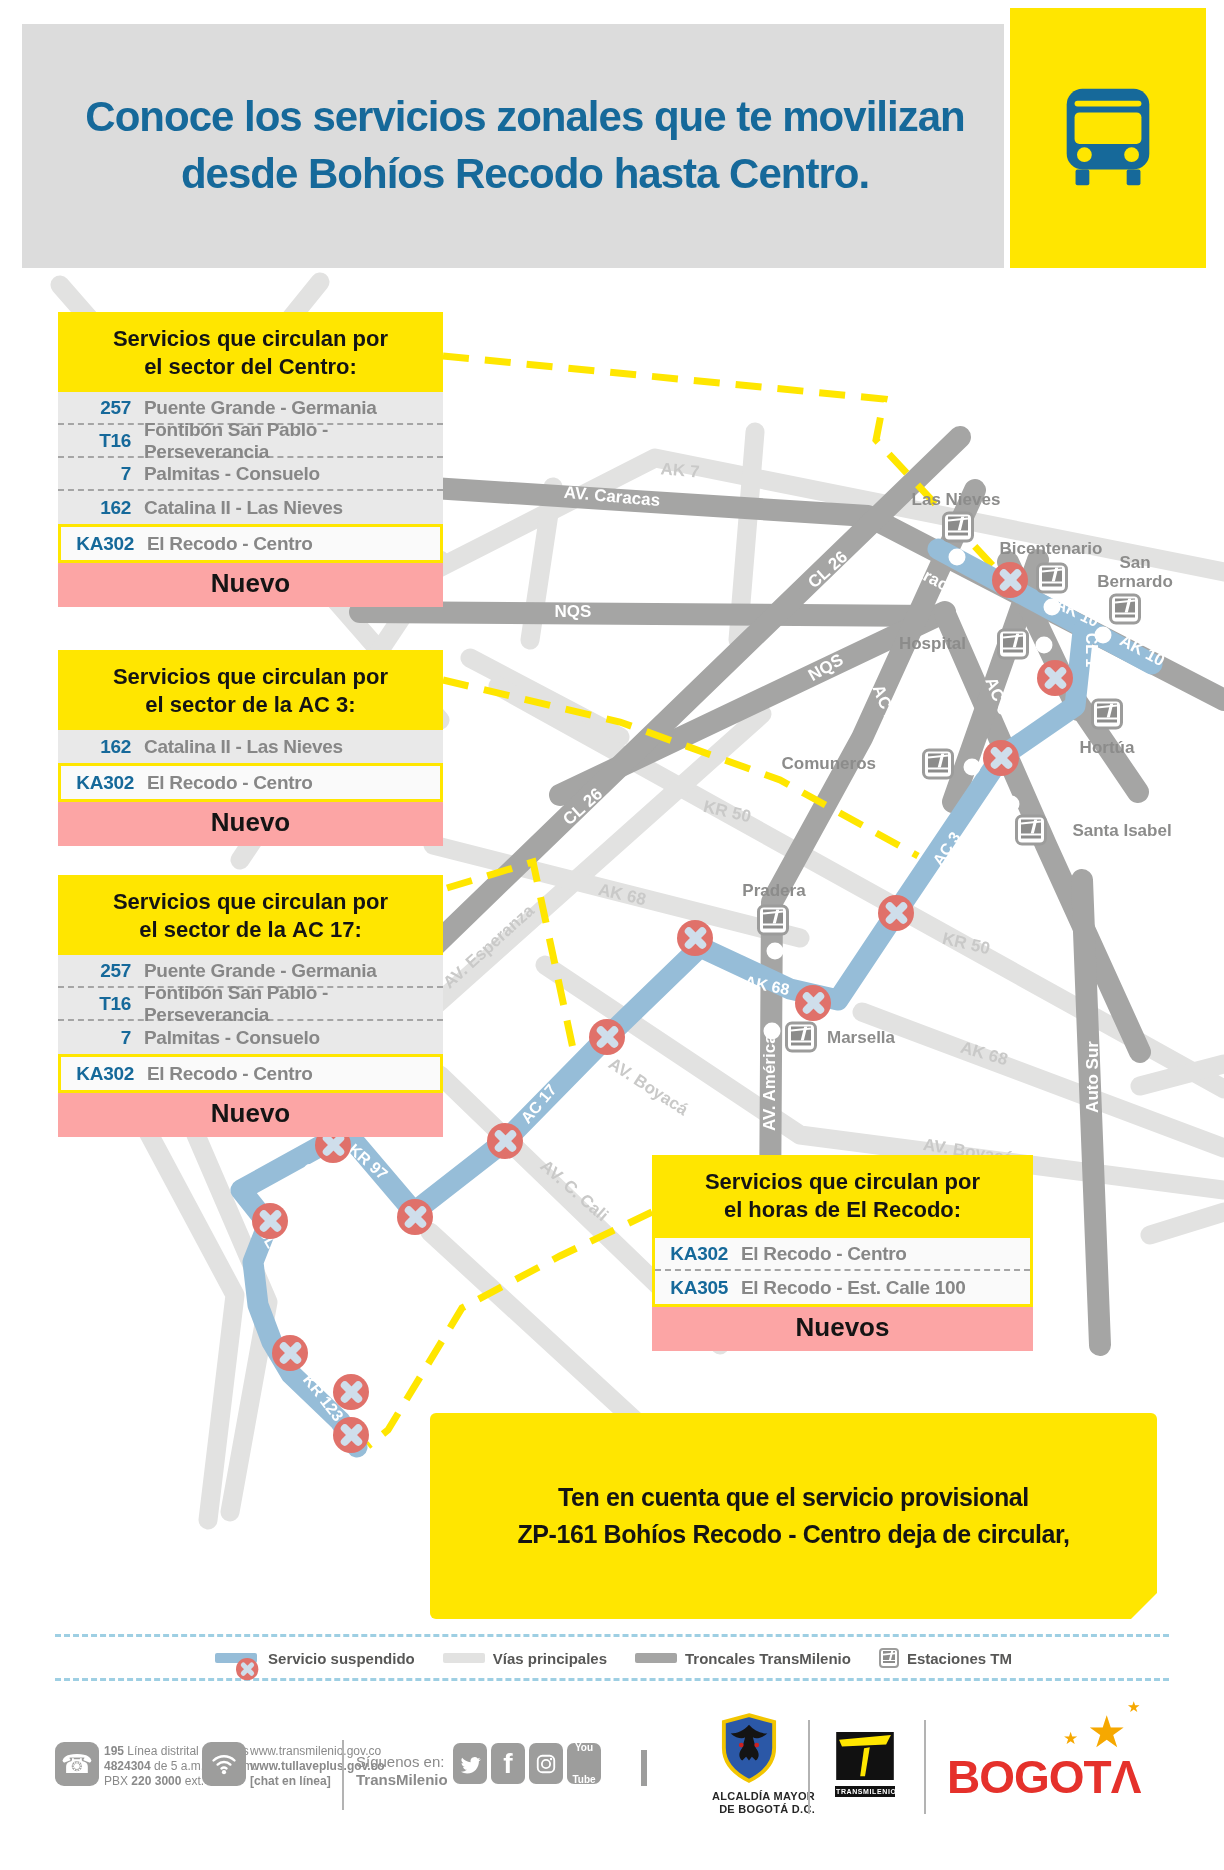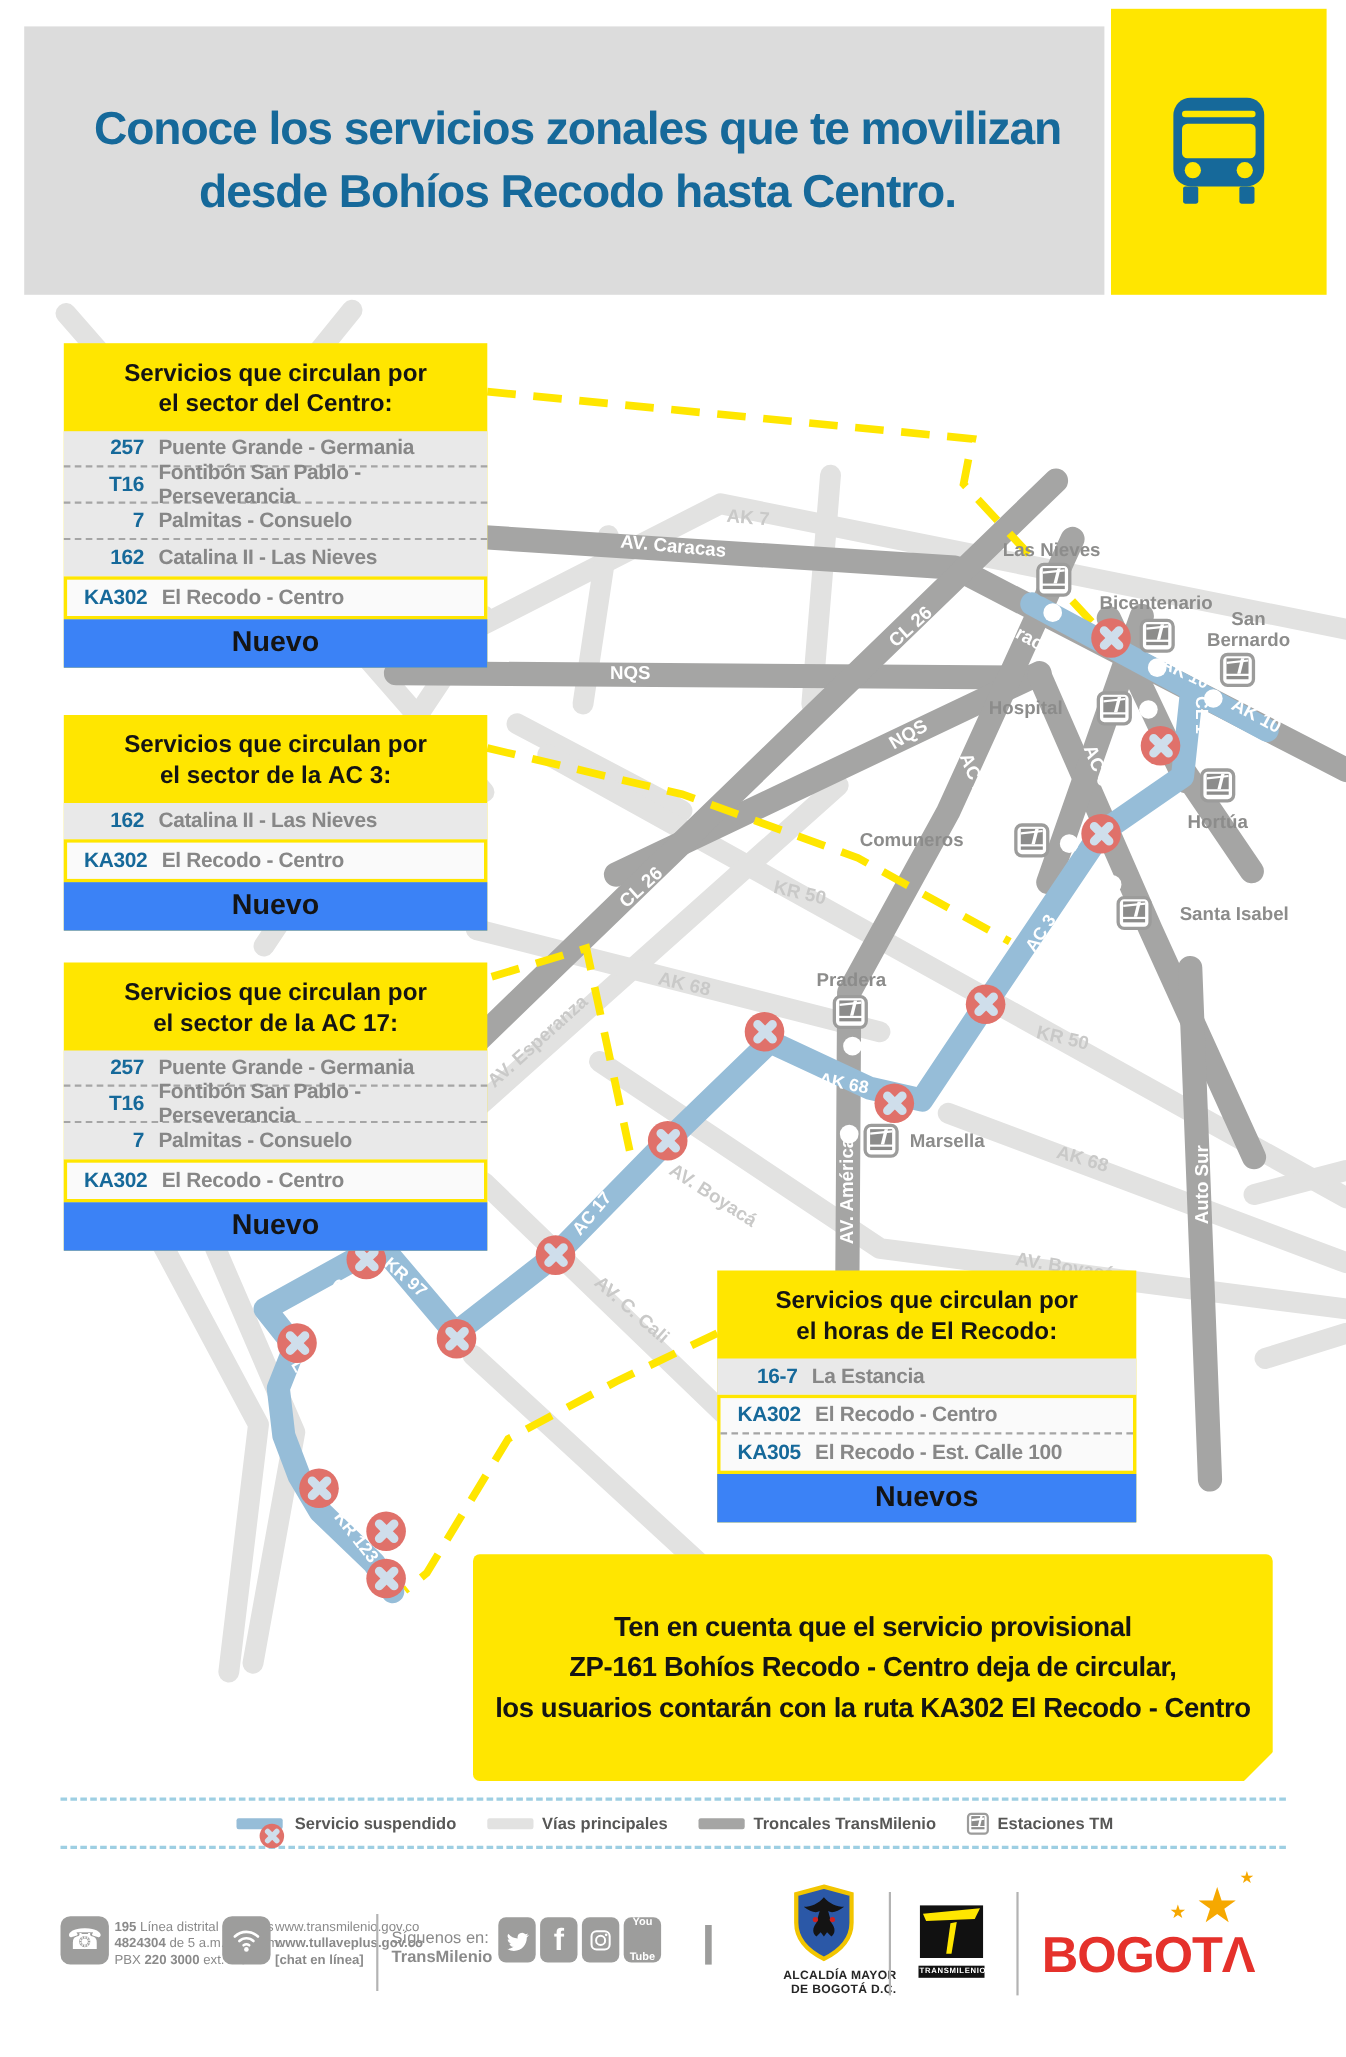--- a/index.html
+++ b/index.html
@@ -43,21 +43,21 @@
   .ybox{position:absolute;background:#ffe600;z-index:5;}
   .bh{padding:13px 6px 11px;text-align:center;font-size:22px;font-weight:600;color:#141414;line-height:1.28;}
   .bh b{font-weight:800;}
   .rows{background:#e9e9e9;}
   .row{display:flex;align-items:center;height:33px;font-size:19px;letter-spacing:-0.3px;}
   .row .code{width:86px;text-align:right;padding-right:13px;color:#16699a;font-weight:800;flex:none;box-sizing:border-box;}
   .row .nm{color:#878787;font-weight:600;}
   .row.sep{border-bottom:2px dashed #a5a5a5;box-sizing:border-box;}
   .hl{border:3px solid #ffe600;background:#fafafa;}
   .hl .row{background:transparent;}
-  .badge{background:#3b82f6;text-align:center;font-size:26px;font-weight:800;padding:5px 0 8px;color:#141414;}
+  .badge{background:#fca5a5;text-align:center;font-size:26px;font-weight:800;padding:5px 0 8px;color:#141414;}
 
   
   .note{position:absolute;left:430px;top:1413px;width:727px;height:206px;background:#ffe600;border-radius:6px;
         display:flex;flex-direction:column;align-items:center;justify-content:center;z-index:5;
         font-size:25px;font-weight:600;color:#141414;text-align:center;line-height:37px;letter-spacing:-0.4px;}
   .note b{font-weight:800;}
   .note:after{content:'';position:absolute;right:-2px;bottom:-2px;width:0;height:0;
         border-bottom:30px solid #fff;border-left:30px solid transparent;}
 
   
@@ -351,42 +351,37 @@
       </div>
     </div>
     <div class="badge">Nuevo</div>
   </div>
 
   <div class="ybox" style="left:652px;top:1155px;width:381px">
     <div class="bh">
       <span>Servicios que circulan por</span><br><span>el horas de </span><b>El Recodo</b><b>:</b>
     </div>
     <div class="rows">
-      <div class="row">
-          <span class="code">16-7</span>
-          <span class="nm">La Estancia</span>
-        </div>
       <div class="hl">
         <div class="row sep">
             <span class="code">KA302</span>
             <span class="nm">El Recodo - Centro</span>
           </div>
         <div class="row">
             <span class="code">KA305</span>
             <span class="nm">El Recodo - Est. Calle 100</span>
           </div>
       </div>
     </div>
     <div class="badge">Nuevos</div>
   </div>
 
   <div class="note">
     <div><span>Ten en cuenta que el servicio provisional</span></div>
     <div><b>ZP-161 Bohíos Recodo - Centro</b><span> deja de circular,</span></div>
-    <div><span>los usuarios contarán con la ruta </span><b>KA302 El Recodo - Centro</b></div>
   </div>
 
   <div class="leg-line" style="top:1634px"></div>
   <div class="leg-line" style="top:1678px"></div>
   <div class="legend">
     <div class="leg-item">
       <span class="leg-x">
           <span class="leg-bar" style="background:#96bdd8"></span>
           <span class="xmini">
             <span class="xmark"></span>

